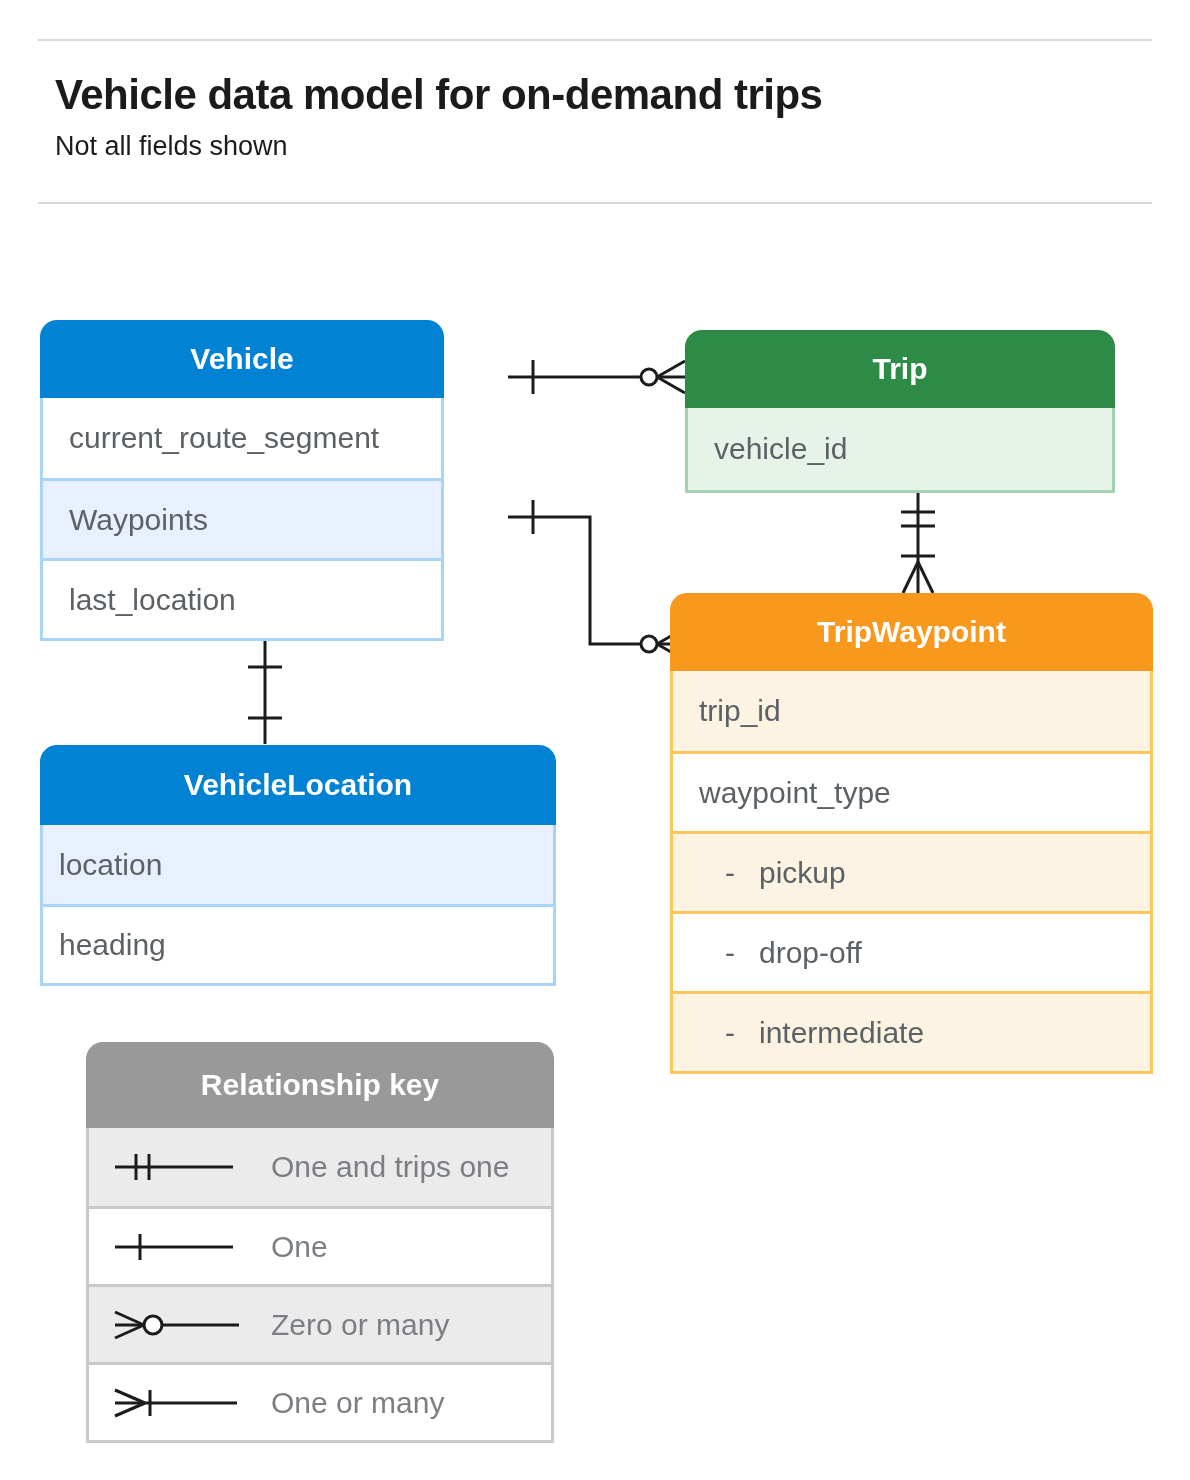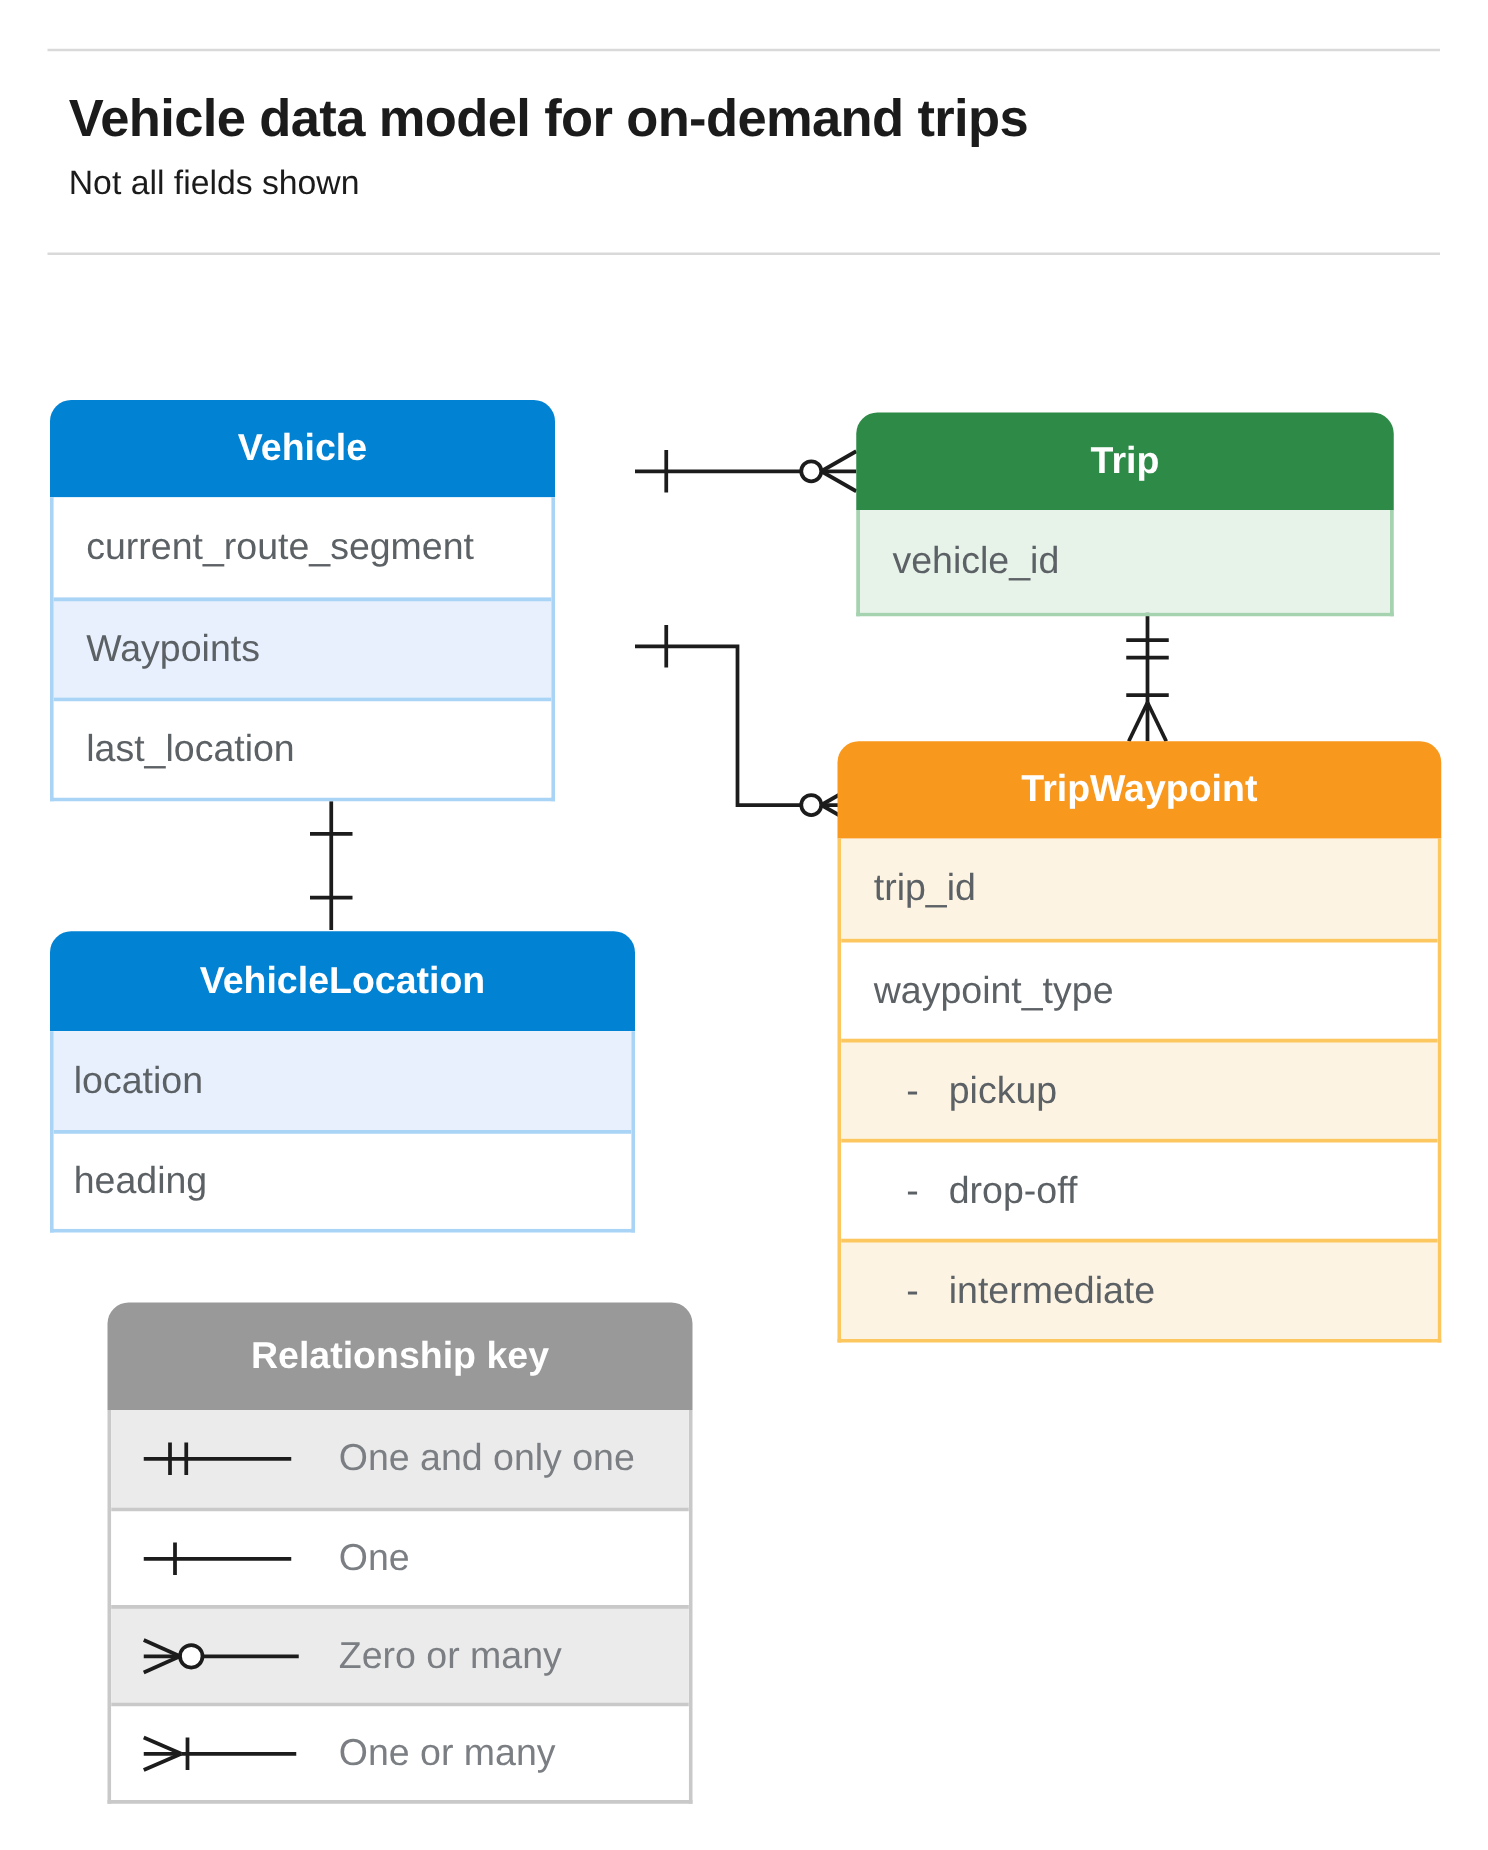--- a/index.html
+++ b/index.html
@@ -38,21 +38,21 @@
     padding-left:26px; font-size:30px; color:var(--row-text,#5c6165); background:#fff;
   }
   .row + .row { border-top:3px solid var(--bc); }
   .row.shaded { background:var(--sc); }
   .row .prefix { margin-left:26px; margin-right:24px; }
 
   
   #vehicle          { left:40px;  top:320px; width:404px; }
   #trip             { left:685px; top:330px; width:430px; }
   #trip-waypoint    { left:670px; top:593px; width:483px; }
-  #vehicle-location { left:40px;  top:745px; width:468px;text-align:right; }
+  #vehicle-location { left:40px;  top:745px; width:516px;text-align:right; }
   #relationship-key { left:48px;  top:1042px; width:468px;margin-left:38px; }
   #trip .row { height:82px; }
   #vehicle-location .entity-header { height:80px; }
   #vehicle-location .row { height:79px;padding-left:16px; }
   #relationship-key .entity-header { height:86px; }
   #relationship-key .row { height:78px; padding-left:22px; }
 
   .key-label { margin-left:28px; font-size:30px; color:var(--key-text,#7b7f83); }
   .key-sym-wrap { display:inline-flex; }
   .key-sym { display:block; }
@@ -170,21 +170,21 @@
     <div class="entity-header">Relationship key</div>
     <div class="entity-rows">
         <div class="row shaded">
           <span class="key-sym-wrap">
             <svg class="key-sym" width="132" height="36" viewBox="0 0 132 36">
               <line x1="4" y1="18" x2="122" y2="18"></line>
               <line x1="25" y1="5" x2="25" y2="31"></line>
               <line x1="38" y1="5" x2="38" y2="31"></line>
             </svg>
           </span>
-          <span class="key-label">One and only one</span>
+          <span class="key-label">One and trips one</span>
         </div>
         <div class="row">
           <span class="key-sym-wrap">
             <svg class="key-sym" width="132" height="36" viewBox="0 0 132 36">
               <line x1="4" y1="18" x2="122" y2="18"></line>
               <line x1="29" y1="5" x2="29" y2="31"></line>
             </svg>
           </span>
           <span class="key-label">One</span>
         </div>

